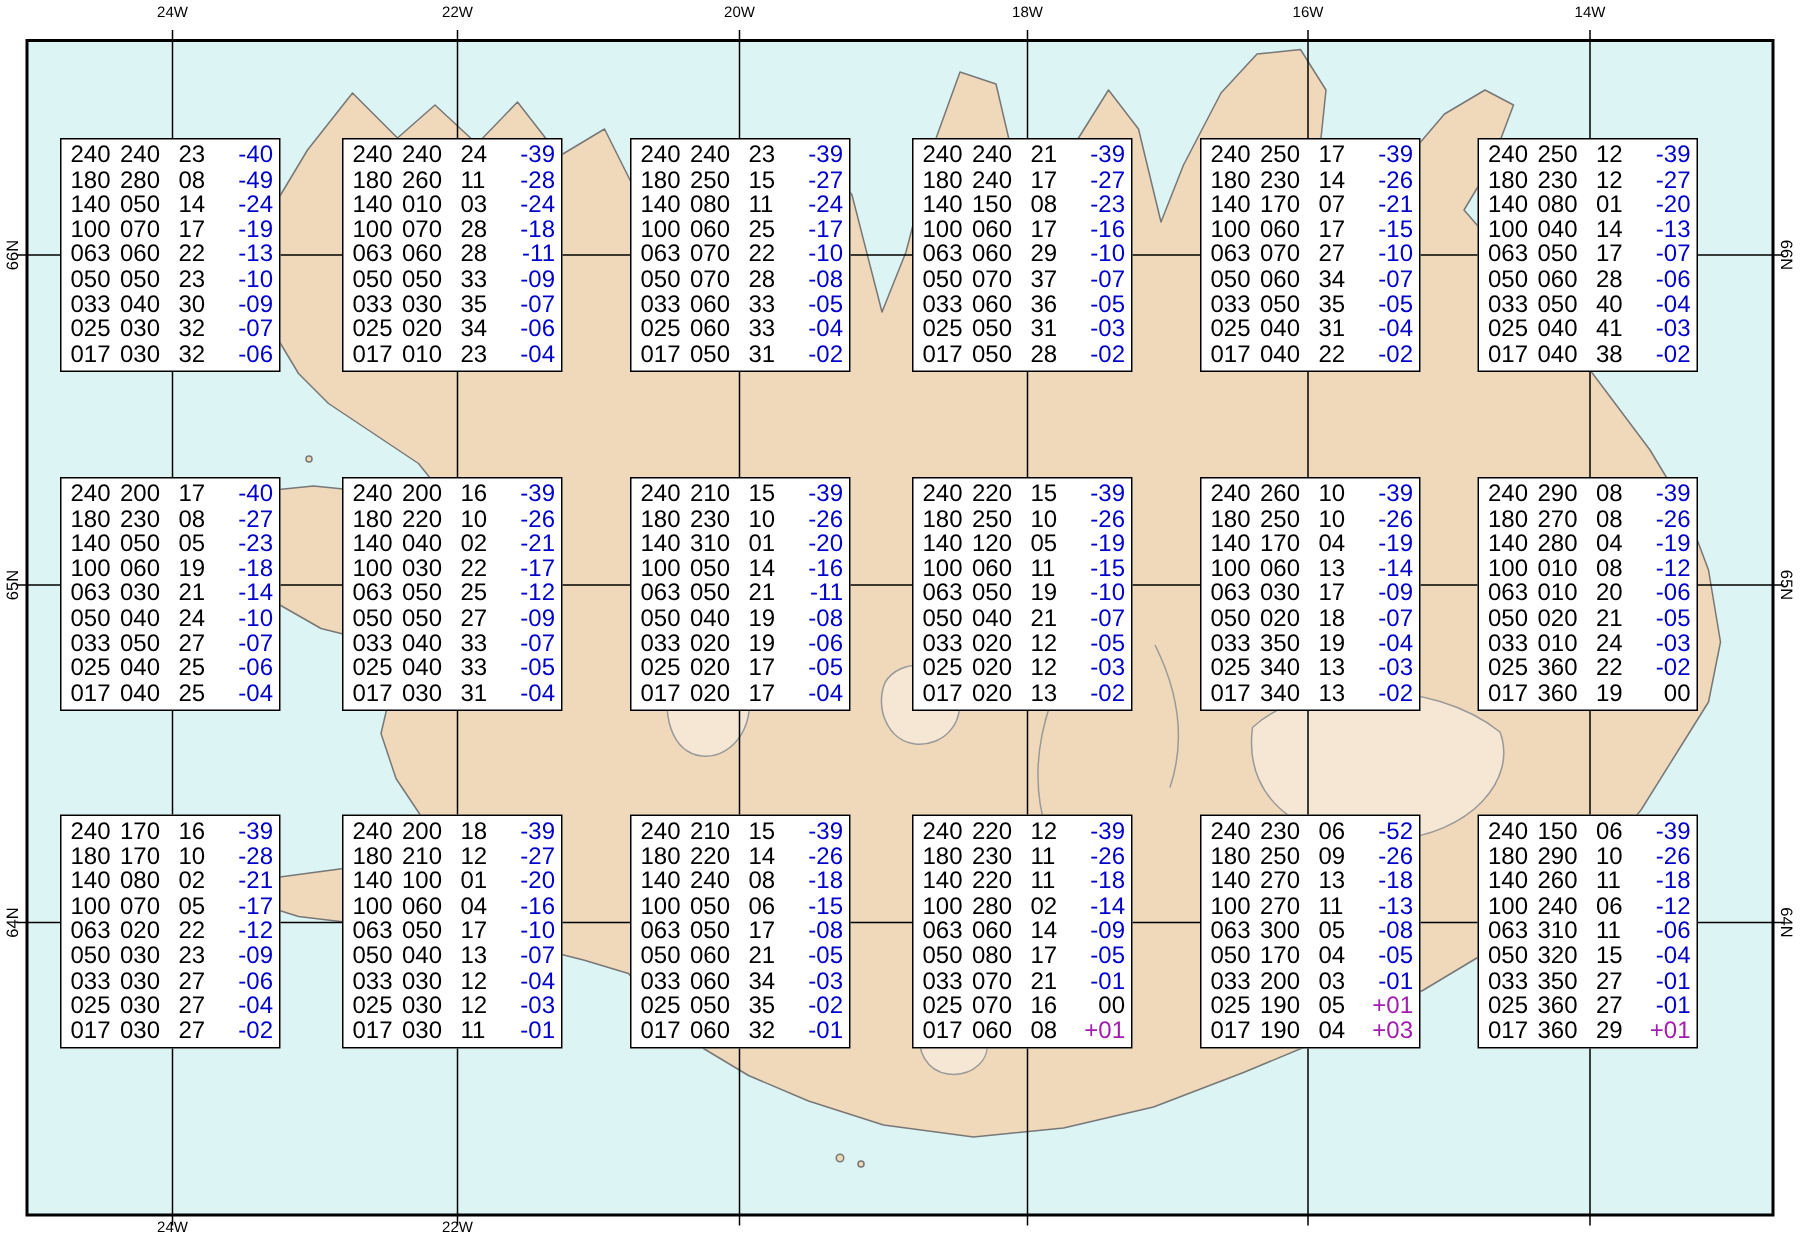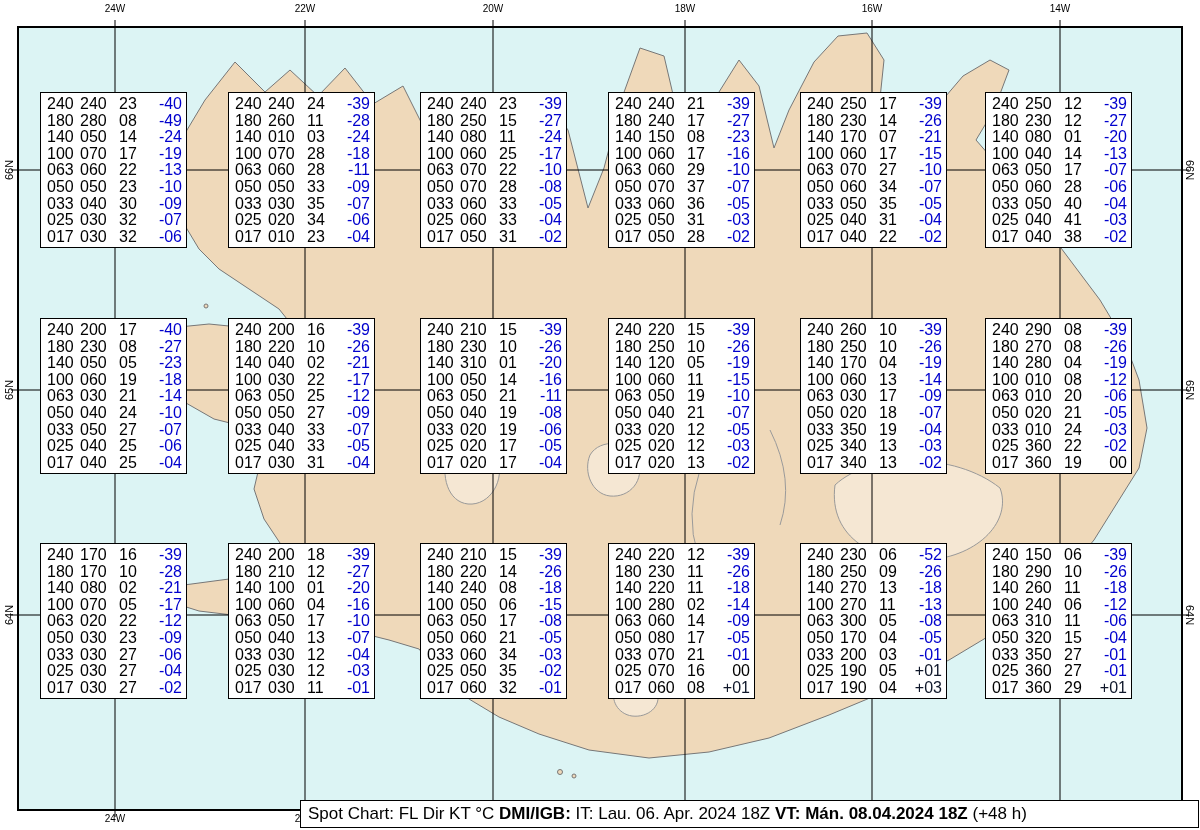--- a/index.html
+++ b/index.html
@@ -13,21 +13,21 @@
   .spot-box{position:absolute;background:#ffffff;border:1.5px solid #000;
             padding:3px 4px 2px 6px;font-size:16px;line-height:16.6px;z-index:2;
             white-space:nowrap;}
   .fl-row{display:flex;}
   .cell{display:inline-block;}
   .c-fl{width:33px;}
   .c-dir{width:39px;}
   .c-spd{width:27px;}
   .c-tmp{width:36px;text-align:right;}
   .t-neg{color:#0000CD;}
-  .t-pos{color:#0f172a;}
+  .t-pos{color:#a21caf;}
   .caption{position:absolute;left:300px;top:800px;width:890px;height:26px;
            background:#ffffff;border:1.5px solid #000;font-size:17px;line-height:26px;
            padding-left:7px;white-space:nowrap;z-index:4;}
   .caption .bold{font-weight:bold;}
 </style>
 </head>
 <body>
 
 <div id="stage">
 
@@ -49,23 +49,20 @@
         <line x1="493" y1="20" x2="493" y2="817" stroke="#000" stroke-width="1"></line>
         <line x1="685" y1="20" x2="685" y2="817" stroke="#000" stroke-width="1"></line>
         <line x1="872" y1="20" x2="872" y2="817" stroke="#000" stroke-width="1"></line>
         <line x1="1060" y1="20" x2="1060" y2="817" stroke="#000" stroke-width="1"></line>
         <line x1="11" y1="170" x2="1189" y2="170" stroke="#000" stroke-width="1"></line>
         <line x1="11" y1="390" x2="1189" y2="390" stroke="#000" stroke-width="1"></line>
         <line x1="11" y1="615" x2="1189" y2="615" stroke="#000" stroke-width="1"></line>
       </g>
   </svg>
 
-  <div class="caption">
-    <span>Spot Chart: FL Dir KT °C </span><span class="bold">DMI/IGB:</span><span> IT: Lau. 06. Apr. 2024 18Z </span><span class="bold">VT: Mán. 08.04.2024 18Z</span><span> (+48 h)</span>
-  </div>
 
 <div class="lon-label" style="left: 115px; top: 3px;">24W</div>
     <div class="lon-label" style="left: 305px; top: 3px;">22W</div>
     <div class="lon-label" style="left: 493px; top: 3px;">20W</div>
     <div class="lon-label" style="left: 685px; top: 3px;">18W</div>
     <div class="lon-label" style="left: 872px; top: 3px;">16W</div>
     <div class="lon-label" style="left: 1060px; top: 3px;">14W</div>
     <div class="lon-label" style="left: 115px; top: 813px;">24W</div>
     <div class="lon-label" style="left: 305px; top: 813px;">22W</div>
     <div class="lat-label" style="left: 9px; top: 170px;">66N</div>

